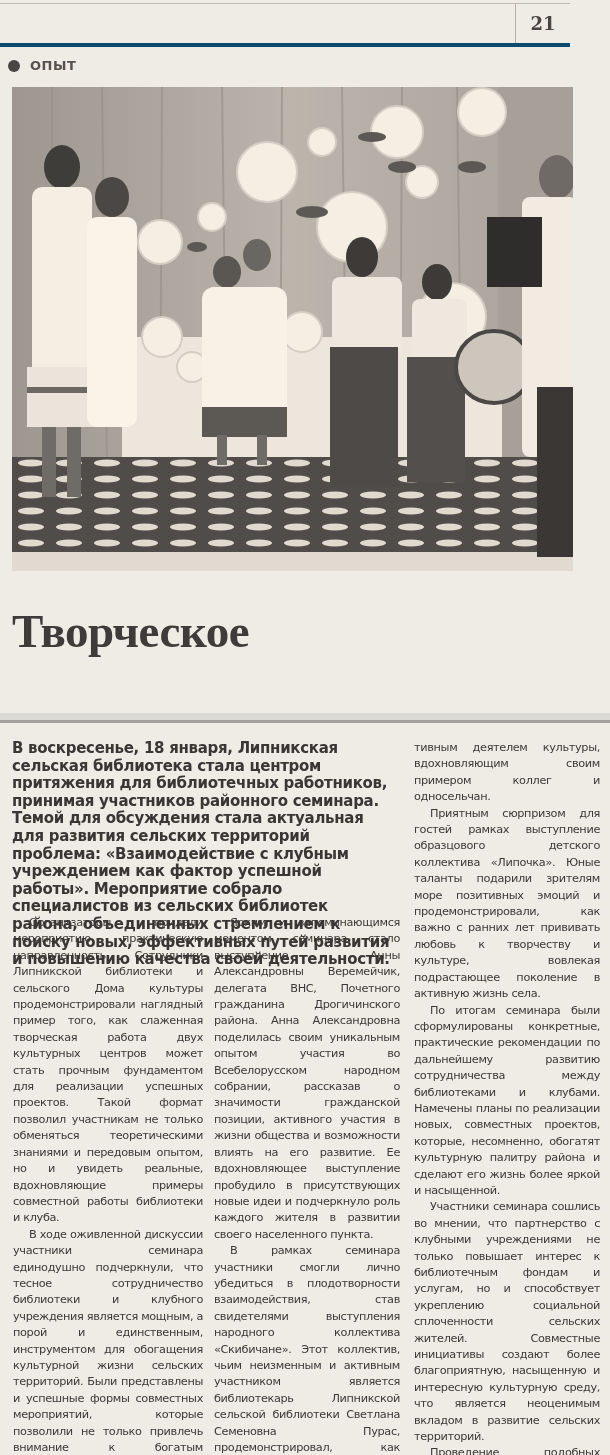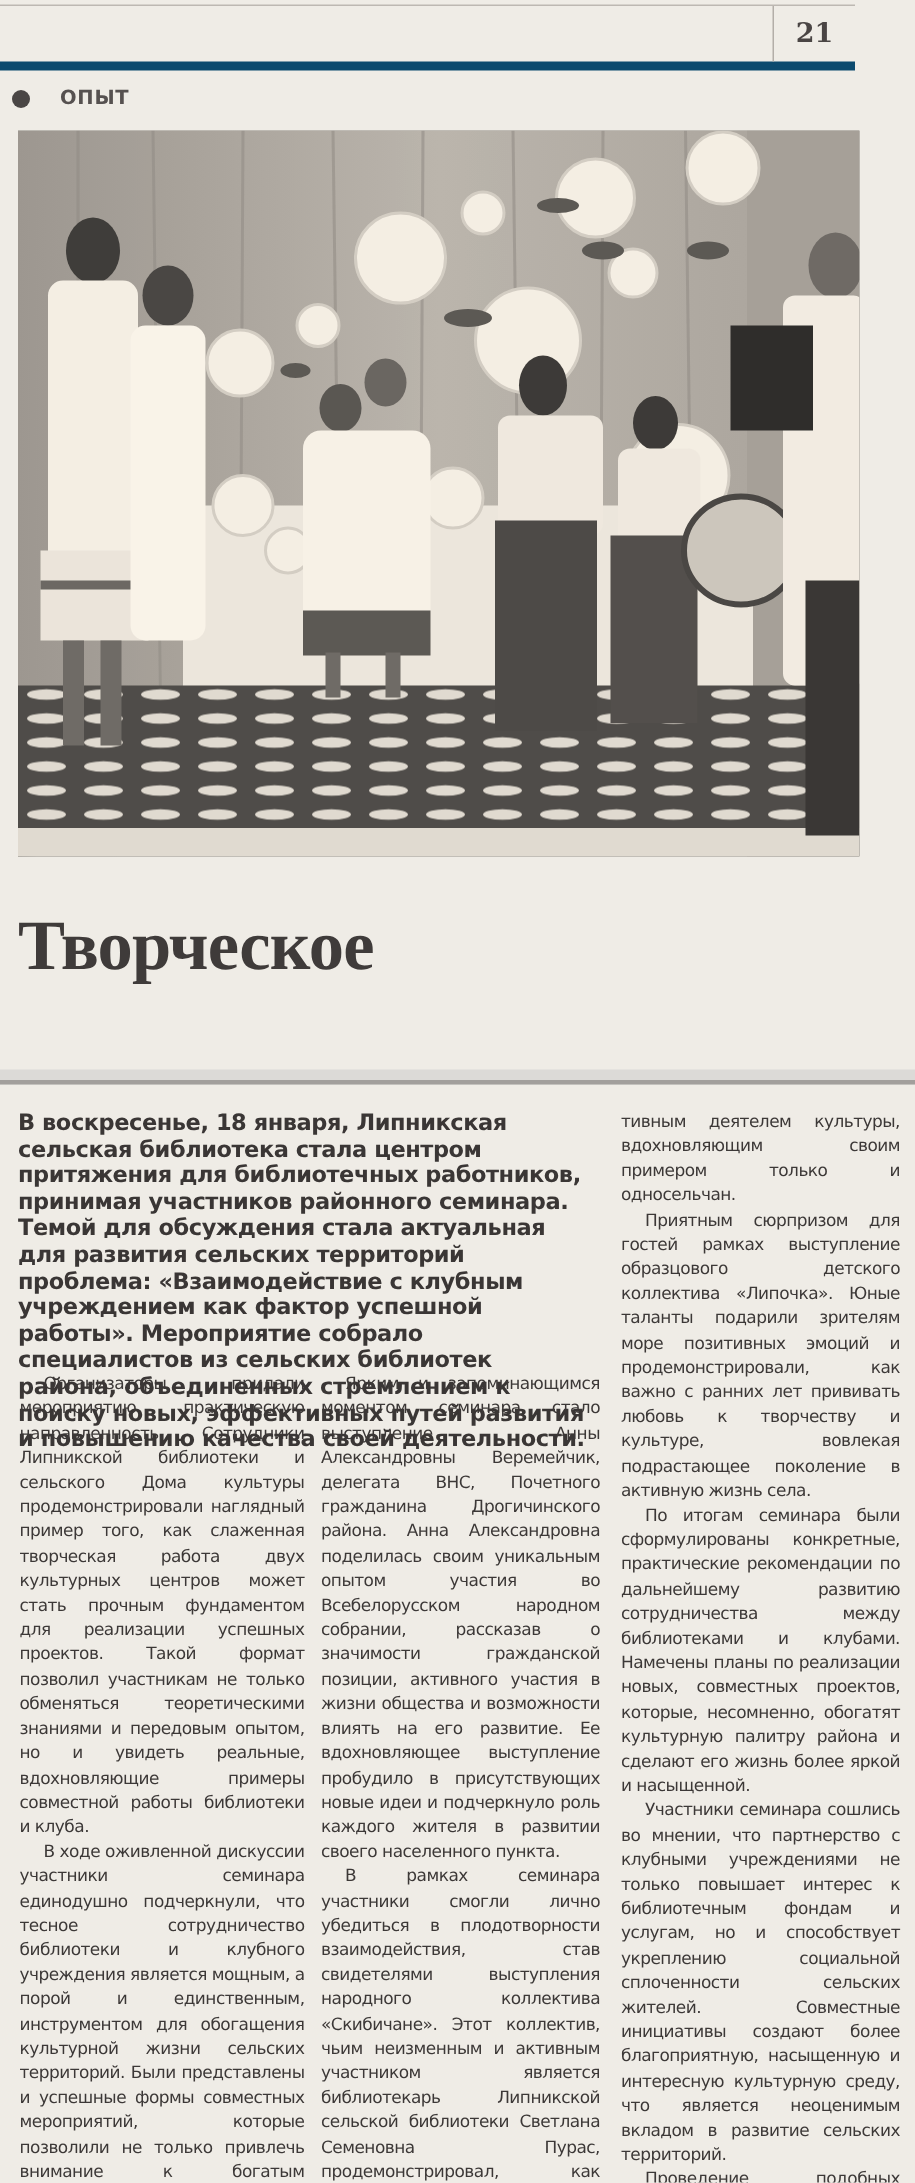--- a/index.html
+++ b/index.html
@@ -6,33 +6,33 @@
   html, body { width: 610px; height: 1455px; overflow: hidden; }
   body {
     background: #efece6;
     color: #3a3635;
     font-family: "DejaVu Sans", sans-serif;
     position: relative;
   }
   .header-bar {
     position: absolute; left: 0; top: 3px; width: 570px; height: 44px;
     border-top: 1px solid #bdb8b2;
-    border-bottom: 6px solid #0c4a6e;
+    border-bottom: 4px solid #0c4a6e;
   }
   .page-num-box {
     position: absolute; right: 0; top: 0; width: 55px; height: 100%;
     border-left: 1px solid #b3aea8;
     display: flex; align-items: center; justify-content: center;
   }
   .page-num {
     font-family: "DejaVu Serif", serif; font-weight: bold; font-size: 18px; color: #4a4544;
   }
   .rubric {
     position: absolute; left: 8px; top: 58px;
-    display: flex; align-items: center; gap: 20px;
+    display: flex; align-items: center; gap: 10px;
   }
   .rubric-dot { width: 12px; height: 12px; border-radius: 50%; background: #4a4645; }
   .rubric-label {
     font-family: "DejaVu Sans", sans-serif; font-weight: bold; font-size: 13px;
     letter-spacing: 0.5px; color: #565150;
   }
   .photo {
     position: absolute; left: 12px; top: 87px; width: 561px; height: 484px;
     overflow: hidden; background: #8d8782;
     filter: grayscale(0.75) sepia(0.15);
@@ -182,19 +182,19 @@
   <p>Организаторы придали мероприятию практическую направленность. Сотрудники Липникской библиотеки и сельского Дома культуры продемонстрировали наглядный пример того, как слаженная творческая работа двух культурных центров может стать прочным фундаментом для реализации успешных проектов. Такой формат позволил участникам не только обменяться теоретическими знаниями и передовым опытом, но и увидеть реальные, вдохновляющие примеры совместной работы библиотеки и клуба.</p>
   <p>В ходе оживленной дискуссии участники семинара единодушно подчеркнули, что тесное сотрудничество библиотеки и клубного учреждения является мощным, а порой и единственным, инструментом для обогащения культурной жизни сельских территорий. Были представлены и успешные формы совместных мероприятий, которые позволили не только привлечь внимание к богатым библиотечным ресурсам, но и активизировать творческий потенциал жителей. Особое внимание было уделено разработке совместных культурных и образовательных программ, нацеленных на вовлечение всех возрастных групп населения, от самых юных до старшего поколения.</p>
 </div>
 
 <div class="col col2">
   <p>Ярким и запоминающимся моментом семинара стало выступление Анны Александровны Веремейчик, делегата ВНС, Почетного гражданина Дрогичинского района. Анна Александровна поделилась своим уникальным опытом участия во Всебелорусском народном собрании, рассказав о значимости гражданской позиции, активного участия в жизни общества и возможности влиять на его развитие. Ее вдохновляющее выступление пробудило в присутствующих новые идеи и подчеркнуло роль каждого жителя в развитии своего населенного пункта.</p>
   <p>В рамках семинара участники смогли лично убедиться в плодотворности взаимодействия, став свидетелями выступления народного коллектива «Скибичане». Этот коллектив, чьим неизменным и активным участником является библиотекарь Липникской сельской библиотеки Светлана Семеновна Пурас, продемонстрировал, как творческая самодеятельность и культурные инициативы могут стать неотъемлемой частью жизни села, объединяя людей и даря им радость. Светлана Семеновна, посвятившая библиотечному делу более 30 лет своей жизни, является не только хранительницей книжных сокровищ, но и ак-</p>
 </div>
 
 <div class="col col3">
-  <p class="noindent">тивным деятелем культуры, вдохновляющим своим примером только и односельчан.</p>
+  <p class="noindent">тивным деятелем культуры, вдохновляющим своим примером коллег и односельчан.</p>
   <p>Приятным сюрпризом для гостей рамках выступление образцового детского коллектива «Липочка». Юные таланты подарили зрителям море позитивных эмоций и продемонстрировали, как важно с ранних лет прививать любовь к творчеству и культуре, вовлекая подрастающее поколение в активную жизнь села.</p>
   <p>По итогам семинара были сформулированы конкретные, практические рекомендации по дальнейшему развитию сотрудничества между библиотеками и клубами. Намечены планы по реализации новых, совместных проектов, которые, несомненно, обогатят культурную палитру района и сделают его жизнь более яркой и насыщенной.</p>
   <p>Участники семинара сошлись во мнении, что партнерство с клубными учреждениями не только повышает интерес к библиотечным фондам и услугам, но и способствует укреплению социальной сплоченности сельских жителей. Совместные инициативы создают более благоприятную, насыщенную и интересную культурную среду, что является неоценимым вкладом в развитие сельских территорий.</p>
   <p>Проведение подобных мероприятий играет ключевую роль в повышении профессионального мастерства библиотечных работников, обмене ценным опытом и укреплении культурных связей на районном уровне.</p>
 
 </div>
 
 </body></html>

